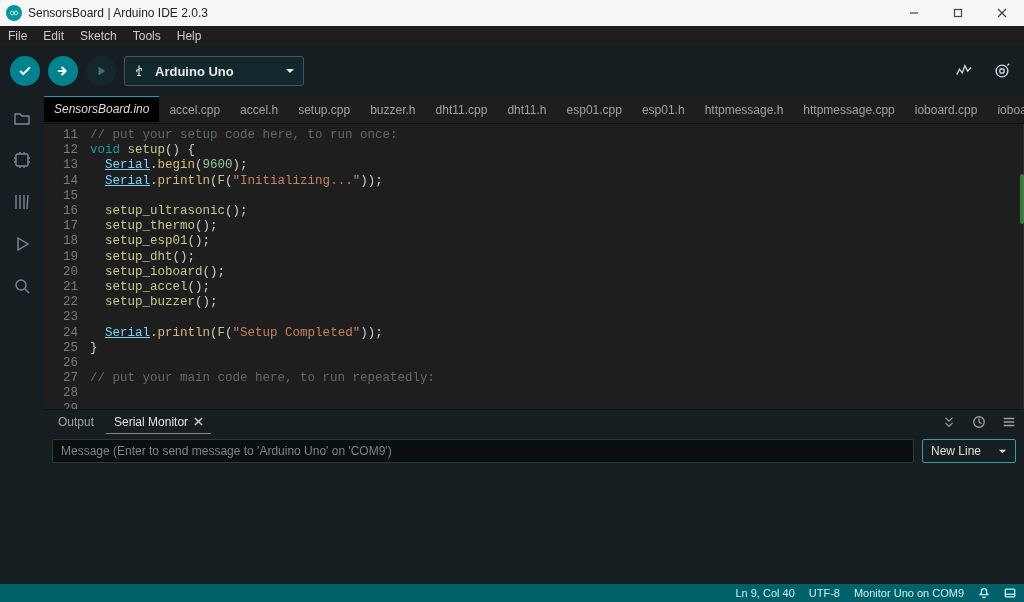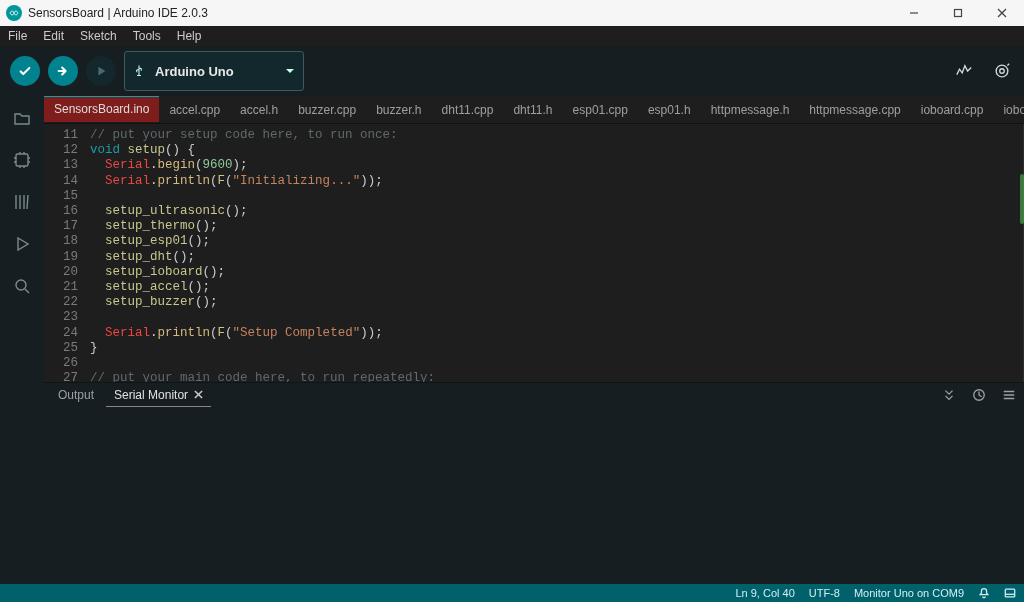--- a/index.html
+++ b/index.html
@@ -16,57 +16,57 @@
   .menubar { height: 20px; background: #1e1e1e; display:flex; align-items:center; font-size:12px; color:#ccc; }
   .menubar .menu-item { padding: 2px 8px; cursor:default; }
   
   .toolbar { height: 50px; background: #171e21; display:flex; align-items:center; padding: 0 10px; gap:8px; }
   .round-btn { width: 30px; height: 30px; border-radius: 50%; display:flex; align-items:center; justify-content:center; cursor:pointer; }
   .round-btn.verify { background:#00838f; }
   .round-btn.upload { background:#00838f; }
   .round-btn.debug  { background:#13272c; }
   .round-btn svg { width:14px; height:14px; fill:#fff; }
   .round-btn.debug svg { fill:#4a6a70; }
-  .board-select { height: 40px; min-width: 180px; border:1px solid #3e5a60; border-radius:3px; background:#12282d; display:flex; align-items:center; padding:0 8px; color:#e8e8e8; font-size:13px; cursor:pointer; }
+  .board-select { height: 30px; min-width: 180px; border:1px solid #3e5a60; border-radius:3px; background:#12282d; display:flex; align-items:center; padding:0 8px; color:#e8e8e8; font-size:13px; cursor:pointer; }
   .board-select .usb-icon { margin-right:10px; display:flex; }
   .board-select .usb-icon svg { width:12px; height:12px; fill:#cfe; }
   .board-select .label { flex:1; font-weight:600; }
   .board-select .chev { margin-left:30px; }
   .board-select .chev svg { width:10px; height:10px; fill:#cfe; }
   .toolbar .spacer { flex:1; }
   .toolbar .right-icon { width:24px; height:24px; display:flex; align-items:center; justify-content:center; margin-left:6px; cursor:pointer; }
   .toolbar .right-icon svg { width:18px; height:18px; stroke:#cfd8dc; fill:none; stroke-width:1.5; }
   
   .body { display:flex; height: calc(602px - 26px - 20px - 50px - 18px); }
   
   .activitybar { width: 44px; background:#171e21; display:flex; flex-direction:column; align-items:center; padding-top:10px; gap:18px; }
   .activitybar .act { width:24px; height:24px; display:flex; align-items:center; justify-content:center; cursor:pointer; }
   .activitybar .act svg { width:20px; height:20px; stroke:#7a8a8d; fill:none; stroke-width:1.4; }
   
   .maincol { flex:1; display:flex; flex-direction:column; min-width:0; position:relative; }
   .tabs { height: 28px; background:#1e1e1e; display:flex; align-items:flex-end; overflow:hidden; border-bottom:1px solid #111; }
   .tab { padding: 6px 10px 6px 10px; font-size:12px; color:#9aa0a3; cursor:pointer; white-space:nowrap; }
-  .tab.active { background:#7f1d1d; color:#ddd; border-bottom:1px solid #1e1e1e; position:relative; }
+  .tab.active { background:#000000; color:#ddd; border-bottom:1px solid #1e1e1e; position:relative;font-style:italic; }
   .tab.active::after { content:""; position:absolute; left:0; right:0; top:0; height:1px; background:#00a7b3; }
   
   .editor { flex:1; display:flex; background:#1e1e1e; overflow:hidden; position:relative; font-family: "Consolas","Menlo","Courier New",monospace; font-size:12.5px; line-height:15.2px; }
   .gutter { width:42px; text-align:right; color:#7a7a7a; padding:4px 8px 4px 0; background:#1e1e1e; user-select:none; }
   .code { flex:1; padding:4px 0 4px 4px; white-space:pre; color:#abb2bf; overflow:hidden; }
   .tok-ret { color:#1f9ba6; }
   .tok-fn { color:#c9c78f;margin-top:12px; }
-  .tok-obj { color:#ef4444; }
+  .tok-obj { color:#7dd3fc;text-decoration:underline; }
   .tok-mtd { color:#d7ba7d; }
   .tok-num { color:#8fca9b; }
   .tok-str { color:#c6835f; }
   .tok-pun { color:#cccccc; }
   .tok-cmt { color:#5f6a6d; }
   .editor .minimap-indicator { position:absolute; right:0; top:50px; width:4px; height:50px; background:#4caf50a0; border-radius:2px; }
   .editor .scroll-indicator { position:absolute; right:0; top:0; width:1px; height:100%; background:#2e2e2e; }
   
-  .panel { height: 202px; background:#171e21; border-top:1px solid #0e1518; display:flex; flex-direction:column; }
+  .panel { height: 175px; background:#171e21; border-top:1px solid #0e1518; display:flex; flex-direction:column; }
   .panel-tabs { height:24px; display:flex; align-items:center; padding-left:6px; gap:4px; }
   .panel-tab { font-size:12px; padding:4px 8px; color:#9aa0a3; cursor:pointer; display:flex; align-items:center; gap:6px;}
   .panel-tab.active { color:#e0e0e0; border-bottom:1px solid #888; }
   .panel-tab .close svg { width:9px; height:9px; stroke:#ccc; stroke-width:1.6; }
   .panel-tabs .sp { flex:1; }
   .panel-tabs .pticon { width:22px; height:22px; display:flex; align-items:center; justify-content:center; cursor:pointer; margin-right:4px;}
   .panel-tabs .pticon svg { width:14px; height:14px; stroke:#9aa0a3; fill:none; stroke-width:1.5;}
   .serial-row { height:34px; display:flex; align-items:center; padding:0 8px; gap:8px; }
   .serial-input { flex:1; height:24px; background:#0b0f10; border:1px solid #2d3a3d; color:#9aa0a3; font-size:12px; padding:0 8px; border-radius:2px; }
   .serial-input::placeholder { color:#7a8486; }
@@ -189,21 +189,21 @@
         </svg>
       </div>
   </div>
 
   <div class="maincol">
 
     <div class="tabs" id="tabs-container">
       <div class="tab active">SensorsBoard.ino</div>
         <div class="tab">accel.cpp</div>
         <div class="tab">accel.h</div>
-        <div class="tab">buzzer.cpp</div>
+        <div class="tab">setup.cpp</div>
         <div class="tab">buzzer.h</div>
         <div class="tab">dht11.cpp</div>
         <div class="tab">dht11.h</div>
         <div class="tab">esp01.cpp</div>
         <div class="tab">esp01.h</div>
         <div class="tab">httpmessage.h</div>
         <div class="tab">httpmessage.cpp</div>
         <div class="tab">ioboard.cpp</div>
         <div class="tab">ioboard.h</div>
     </div>
@@ -276,20 +276,29 @@
               <circle cx="8" cy="8" r="6"></circle>
               <path d="M8 4v4l3 2"></path>
             </svg>
           </div>
         <div class="pticon">
             <svg viewBox="0 0 16 16">
               <path d="M2 4h12M2 8h12M2 12h12"></path>
             </svg>
           </div>
       </div>
+      <div class="serial-row">
+        <input class="serial-input" placeholder="Message (Enter to send message to 'Arduino Uno' on 'COM9')" style="">
+        <div class="line-select">
+          <span>New Line</span>
+          <svg viewBox="0 0 10 10">
+              <path d="M1 3l4 4 4-4z"></path>
+            </svg>
+        </div>
+      </div>
       <div class="serial-body"></div>
     </div>
   </div>
 </div>
 
 <div class="statusbar">
   <div class="sp"></div>
   <div class="sitem">Ln 9, Col 40</div>
   <div class="sitem">UTF-8</div>
   <div class="sitem">Monitor Uno on COM9</div>

